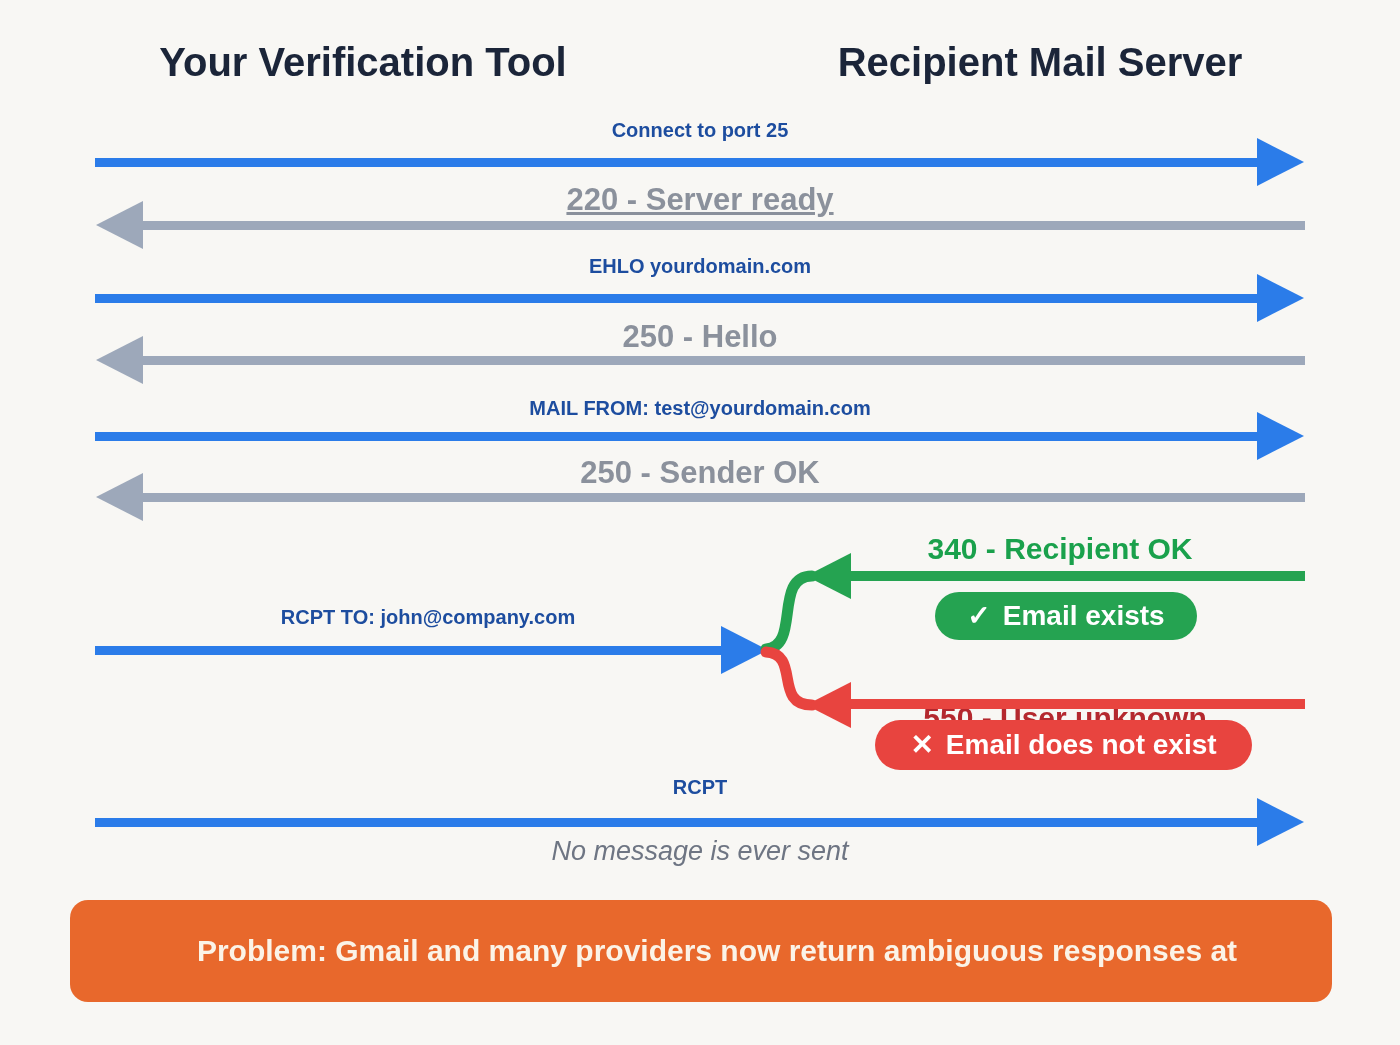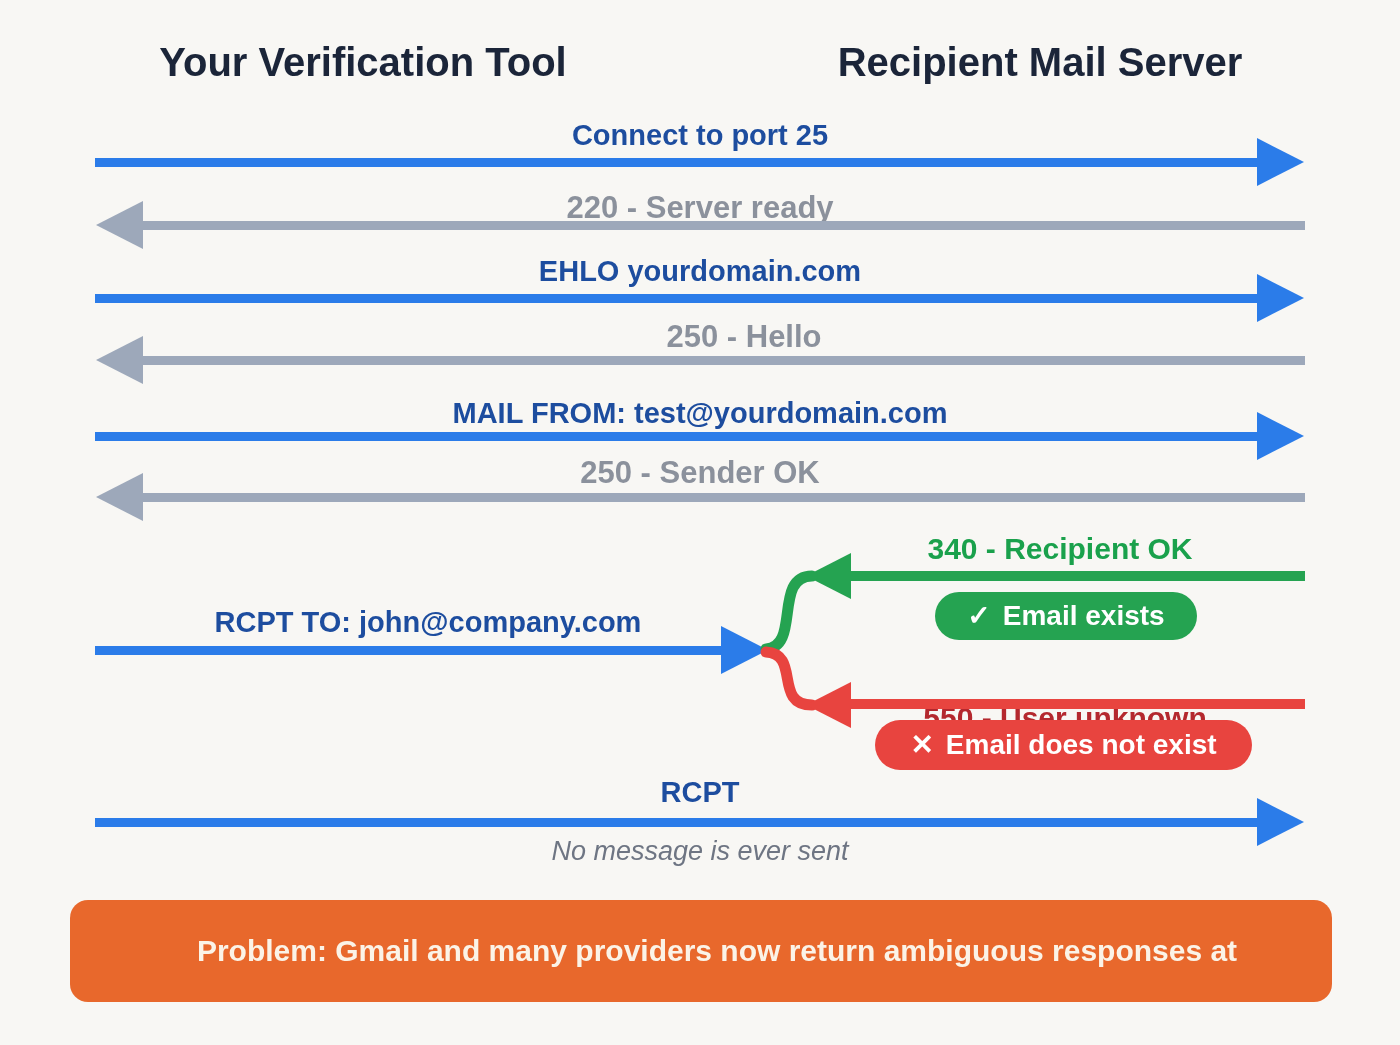--- a/index.html
+++ b/index.html
@@ -18,21 +18,21 @@
     --banner-text:#fbf3e7;
   }
   *{margin:0;padding:0;box-sizing:border-box;}
   html,body{width:1400px;height:1045px;}
   body{font-family:"Liberation Sans", sans-serif;background:#fff;}
   .stage{position:relative;width:1400px;height:1045px;background:var(--bg);overflow:hidden;}
 
   .actor-title{position:absolute;transform:translateX(-50%);font-size:40px;font-weight:bold;color:var(--header);white-space:nowrap;}
 
   .lbl{position:absolute;transform:translateX(-50%);font-weight:bold;white-space:nowrap;}
-  .lbl.cmd{color:var(--cmd);font-size:29px;}
+  .lbl.cmd{color:var(--cmd);font-size:20px;}
   .lbl.resp{color:var(--resp-text);font-size:31px;}
   .lbl.ok{color:var(--green-text);font-size:30px;}
   .lbl.err{color:var(--red-text);font-size:30px;margin-top:40px;}
 
   .line{position:absolute;height:9px;}
   .line.blue{background:var(--blue);}
   .line.gray{background:var(--gray);}
   .line.green{background:var(--green);height:10px;}
   .line.red{background:var(--red);height:10px;}
 
@@ -61,29 +61,29 @@
 
 <div class="stage">
 
   <div class="actor-title" style="left:1040px;top:40px;">Recipient Mail Server</div>
   <div class="actor-title" style="left:363px;top:40px;">Your Verification Tool</div>
 
   <div class="lbl cmd" style="left:700px;top:119px;">Connect to port 25</div>
   <div class="line blue" style="left:95px;top:158px;width:1163px;"></div>
   <div class="head right-blue" style="left:1257px;top:138px;"></div>
 
-  <div class="lbl resp" style="left:700px;top:190px;">220 - Server ready</div>
+  <div class="lbl resp" style="left:700px;top:182px;text-decoration:underline;">220 - Server ready</div>
   <div class="head left-gray" style="left:96px;top:201px;"></div>
   <div class="line gray" style="left:141px;top:221px;width:1164px;"></div>
 
   <div class="lbl cmd" style="left:700px;top:255px;">EHLO yourdomain.com</div>
   <div class="line blue" style="left:95px;top:294px;width:1163px;"></div>
   <div class="head right-blue" style="left:1257px;top:274px;"></div>
 
-  <div class="lbl resp" style="left:700px;top:319px;margin-left:44px;">250 - Hello</div>
+  <div class="lbl resp" style="left:700px;top:319px;">250 - Hello</div>
   <div class="head left-gray" style="left:96px;top:336px;"></div>
   <div class="line gray" style="left:141px;top:356px;width:1164px;"></div>
 
   <div class="lbl cmd" style="left:700px;top:397px;">MAIL FROM: test@yourdomain.com</div>
   <div class="line blue" style="left:95px;top:432px;width:1163px;"></div>
   <div class="head right-blue" style="left:1257px;top:412px;"></div>
 
   <div class="lbl resp" style="left:700px;top:455px;">250 - Sender OK</div>
   <div class="head left-gray" style="left:96px;top:473px;"></div>
   <div class="line gray" style="left:141px;top:493px;width:1164px;"></div>

